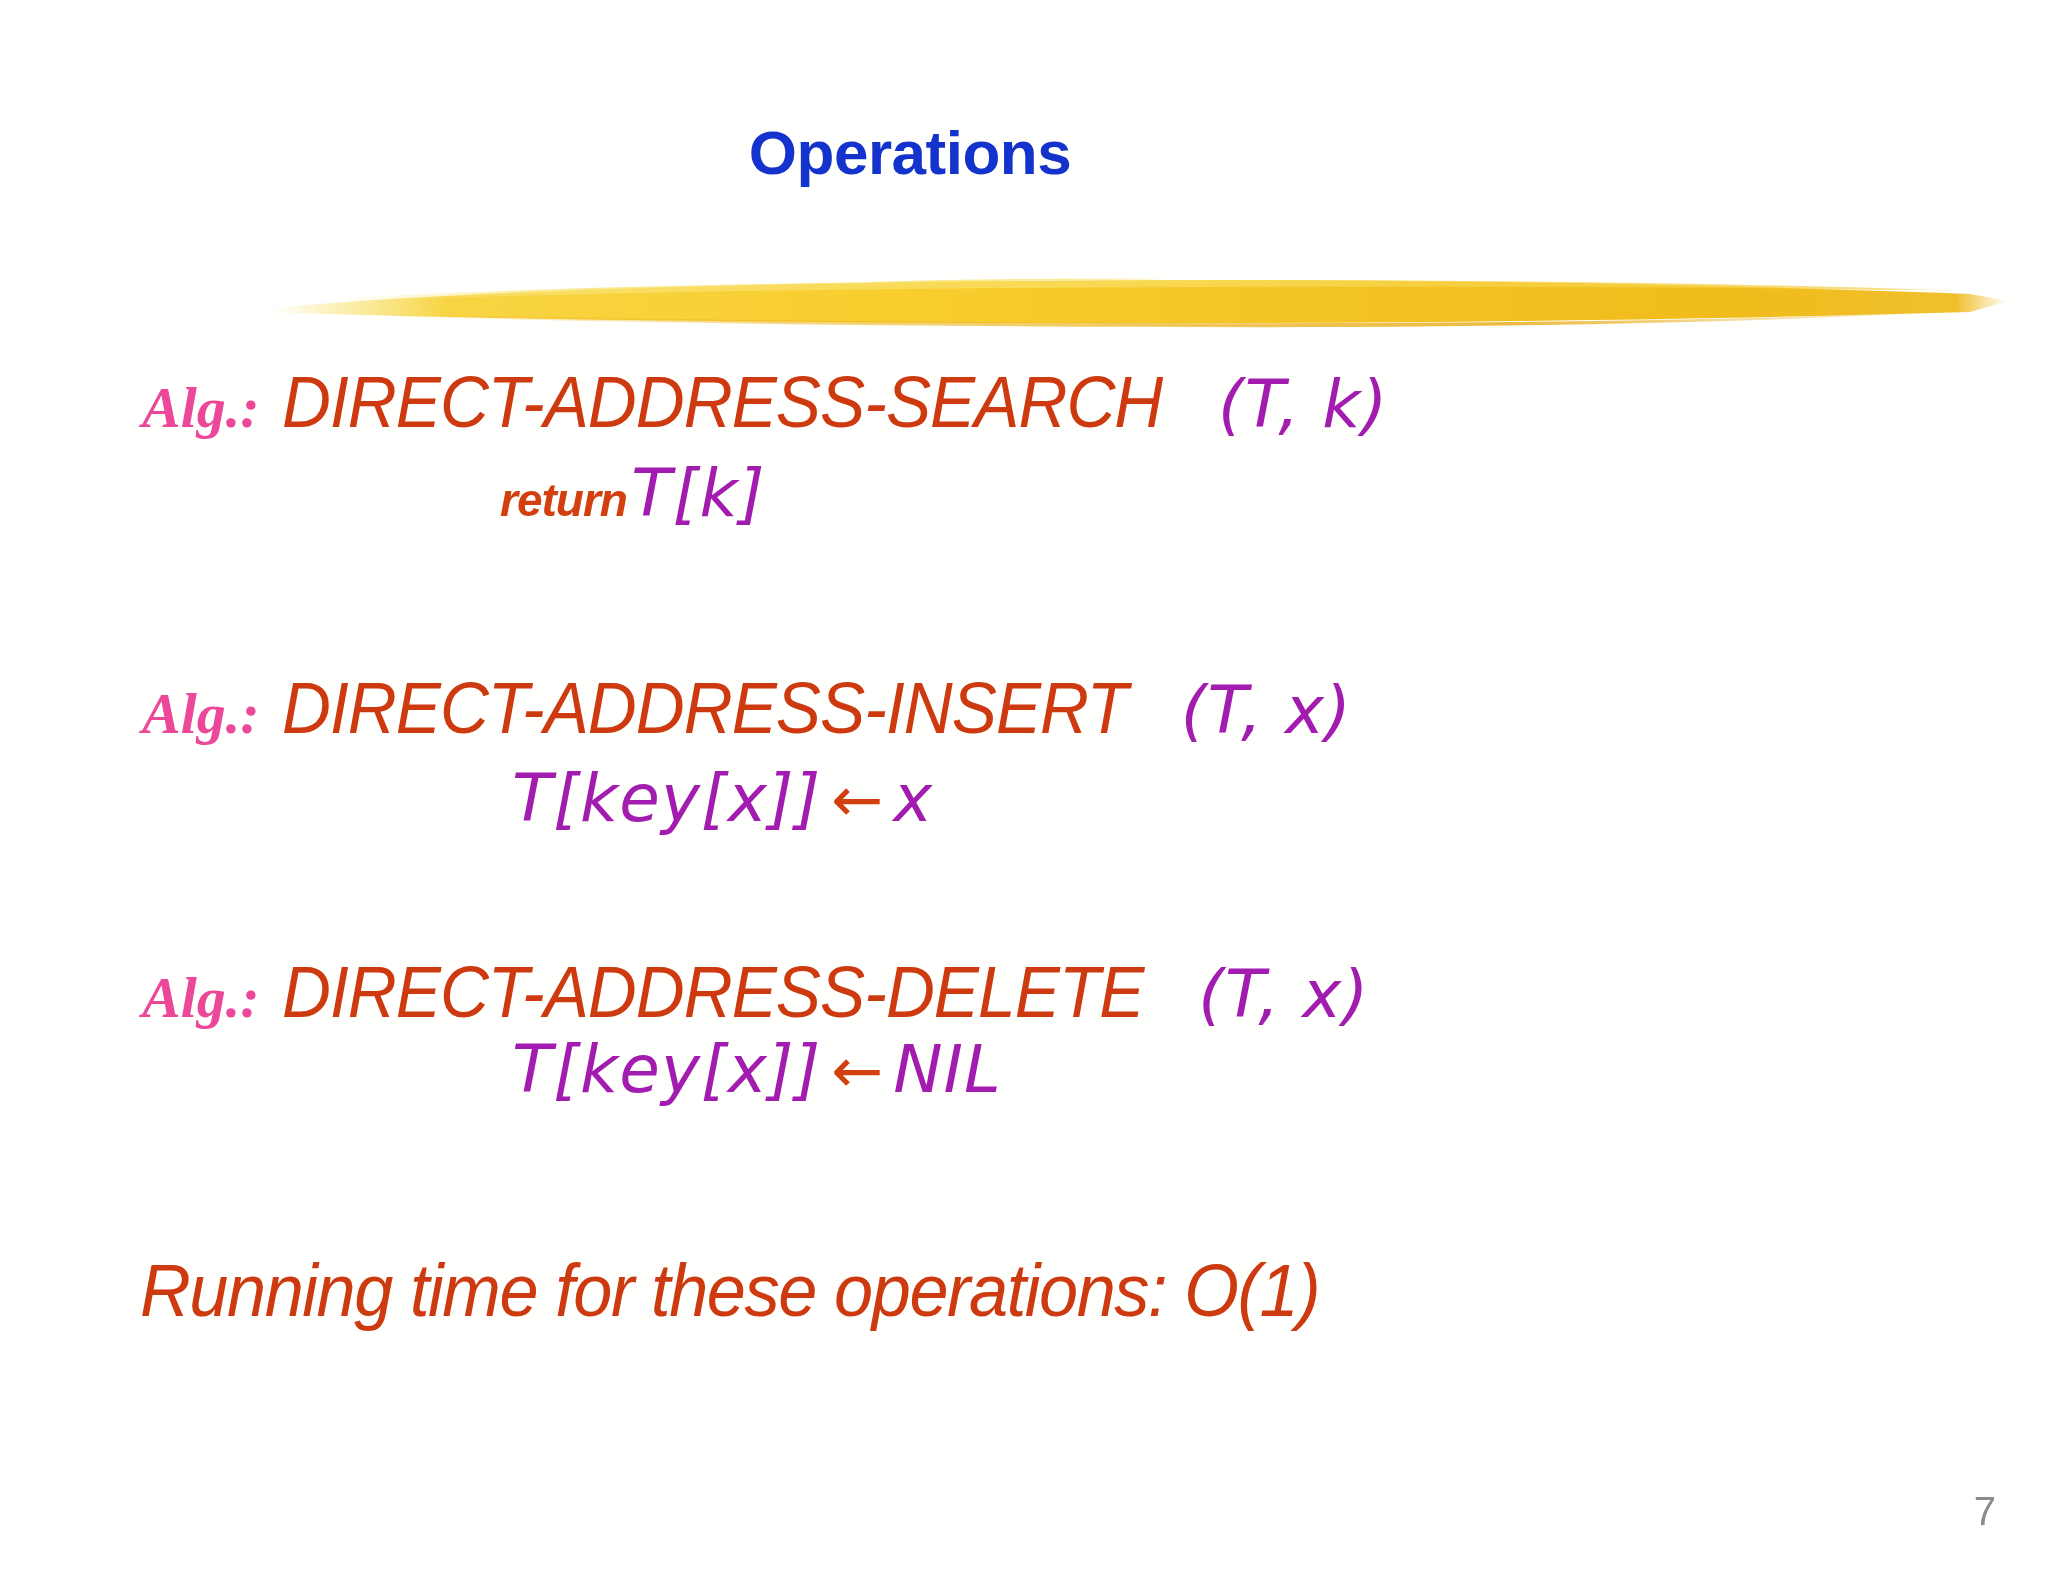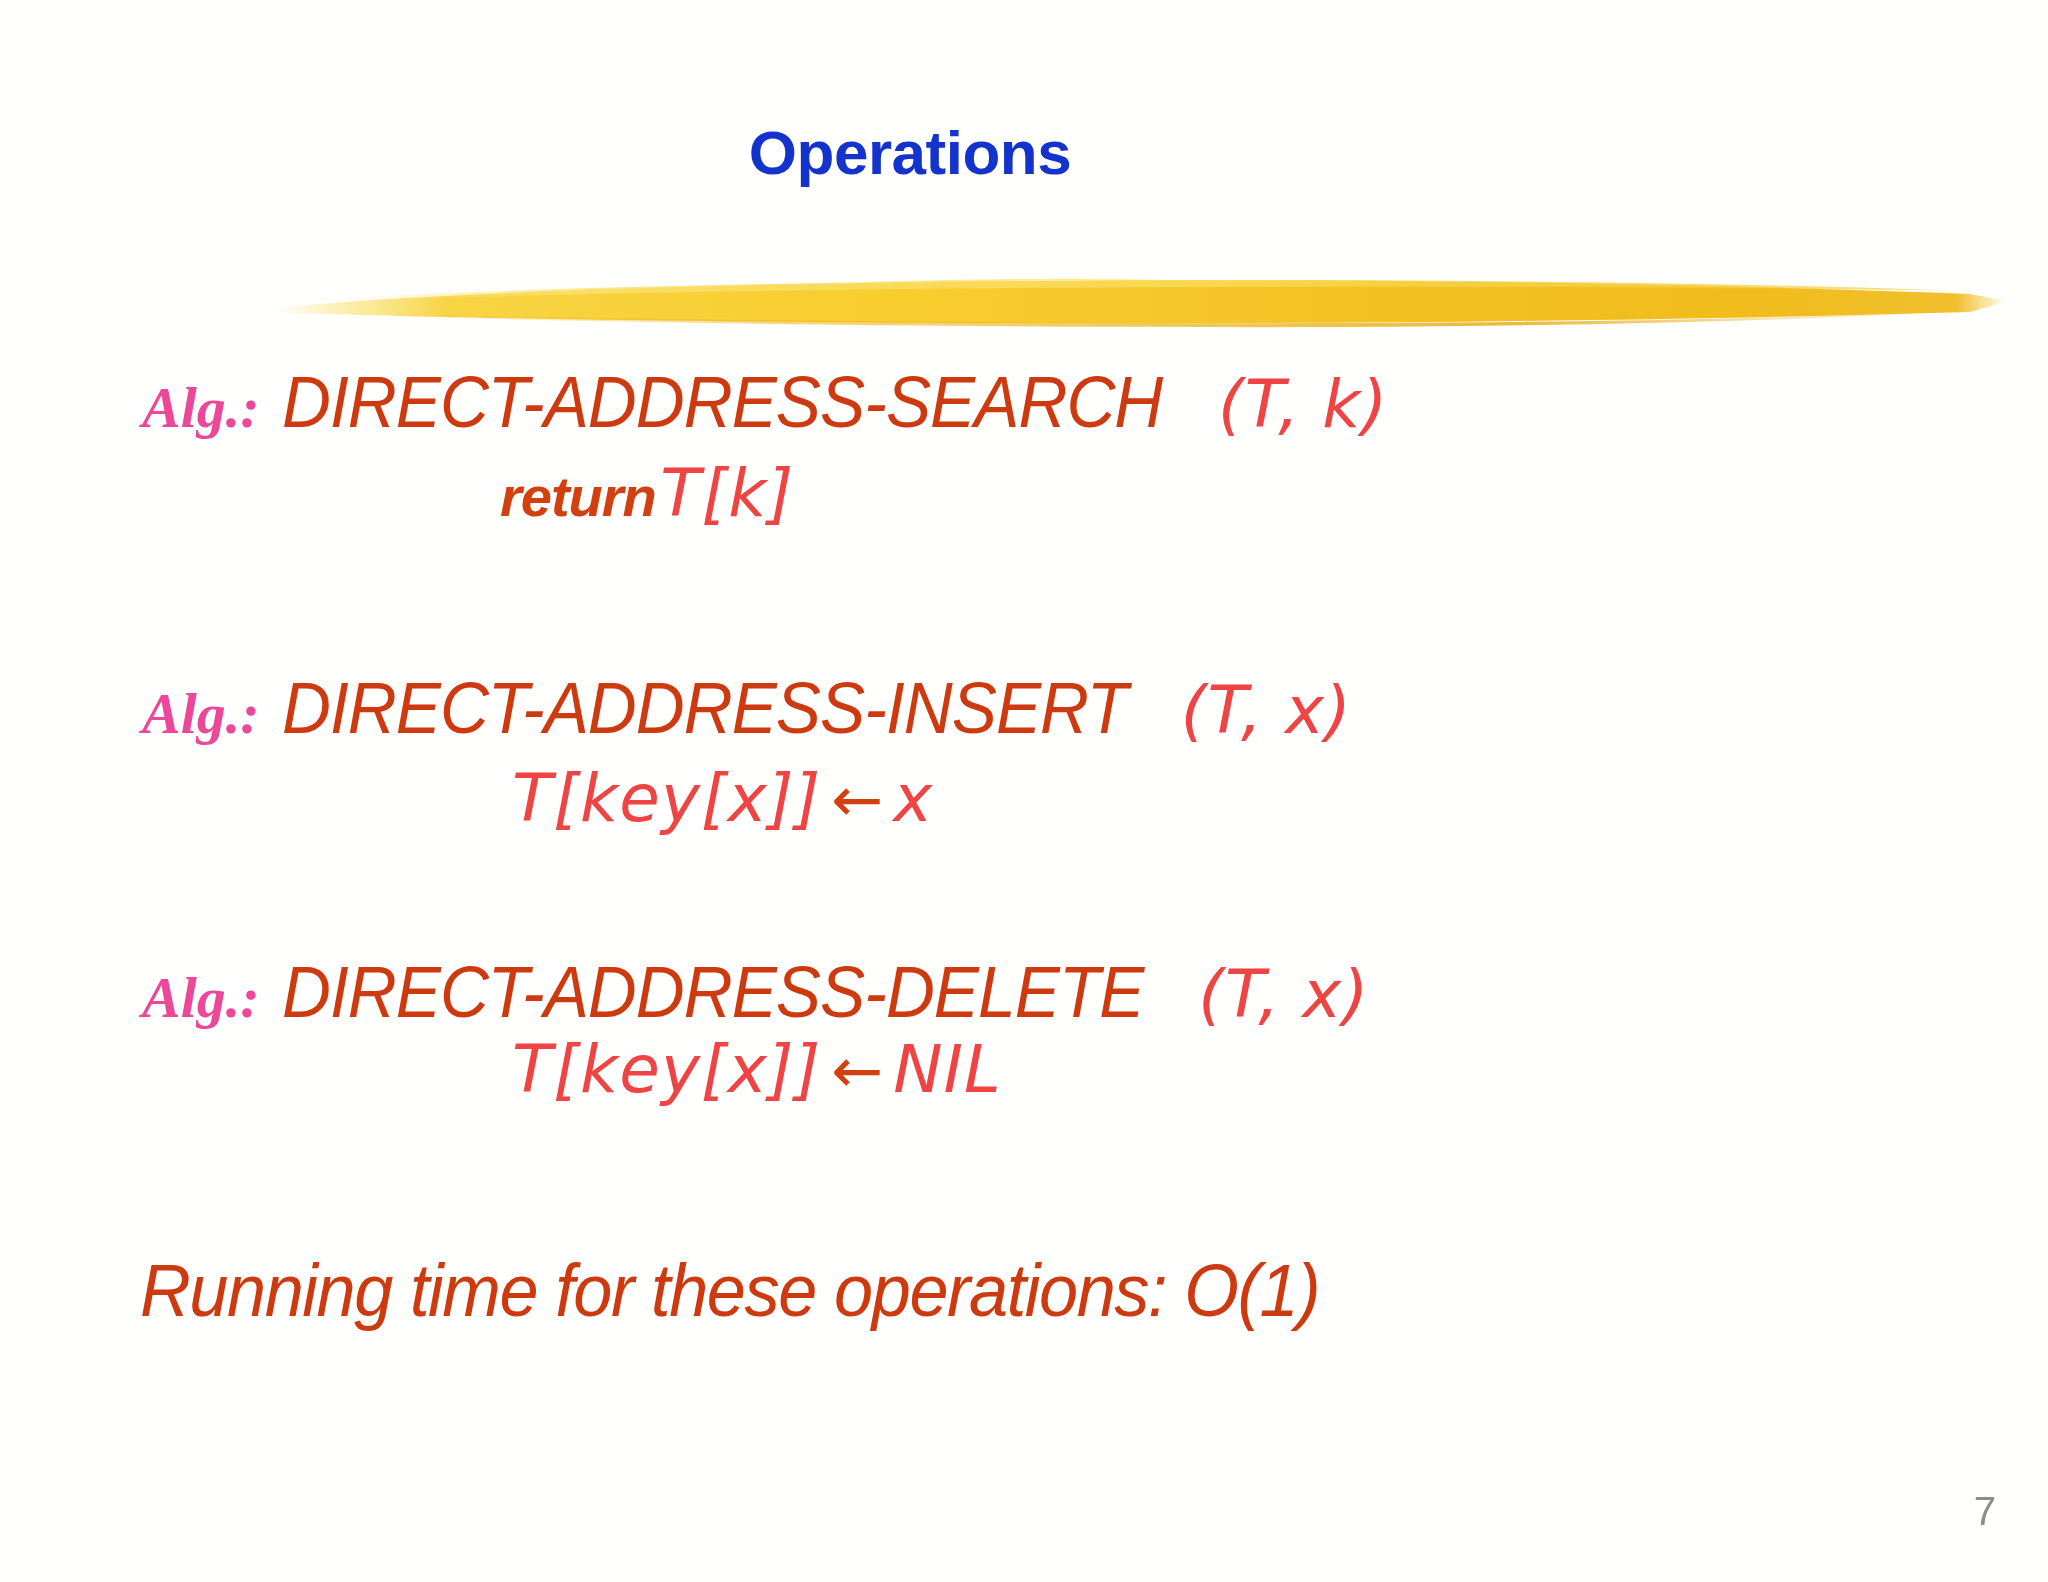--- a/index.html
+++ b/index.html
@@ -85,29 +85,29 @@
     transform: scaleX(0.94);
     display: inline-block;
     transform-origin: left center;
   }
 
   
   .code {
     font-family: "DejaVu Sans", sans-serif;
     font-style: italic;
     font-size: 66px;
-    color: #ef4444;
+    color: #a21caf;
     letter-spacing: 1px;
   }
 
   .kw {
     font-family: "Liberation Sans", sans-serif;
     font-style: italic;
     font-weight: bold;
-    font-size: 56px;
+    font-size: 46px;
     color: #D2400F;
     letter-spacing: -1px;
   }
 
   .indent-1 { padding-left: 500px; }
   .indent-2 { padding-left: 512px; }
   .indent-3 { padding-left: 512px; }
 
   .arrow {
     font-family: "DejaVu Sans", sans-serif;

